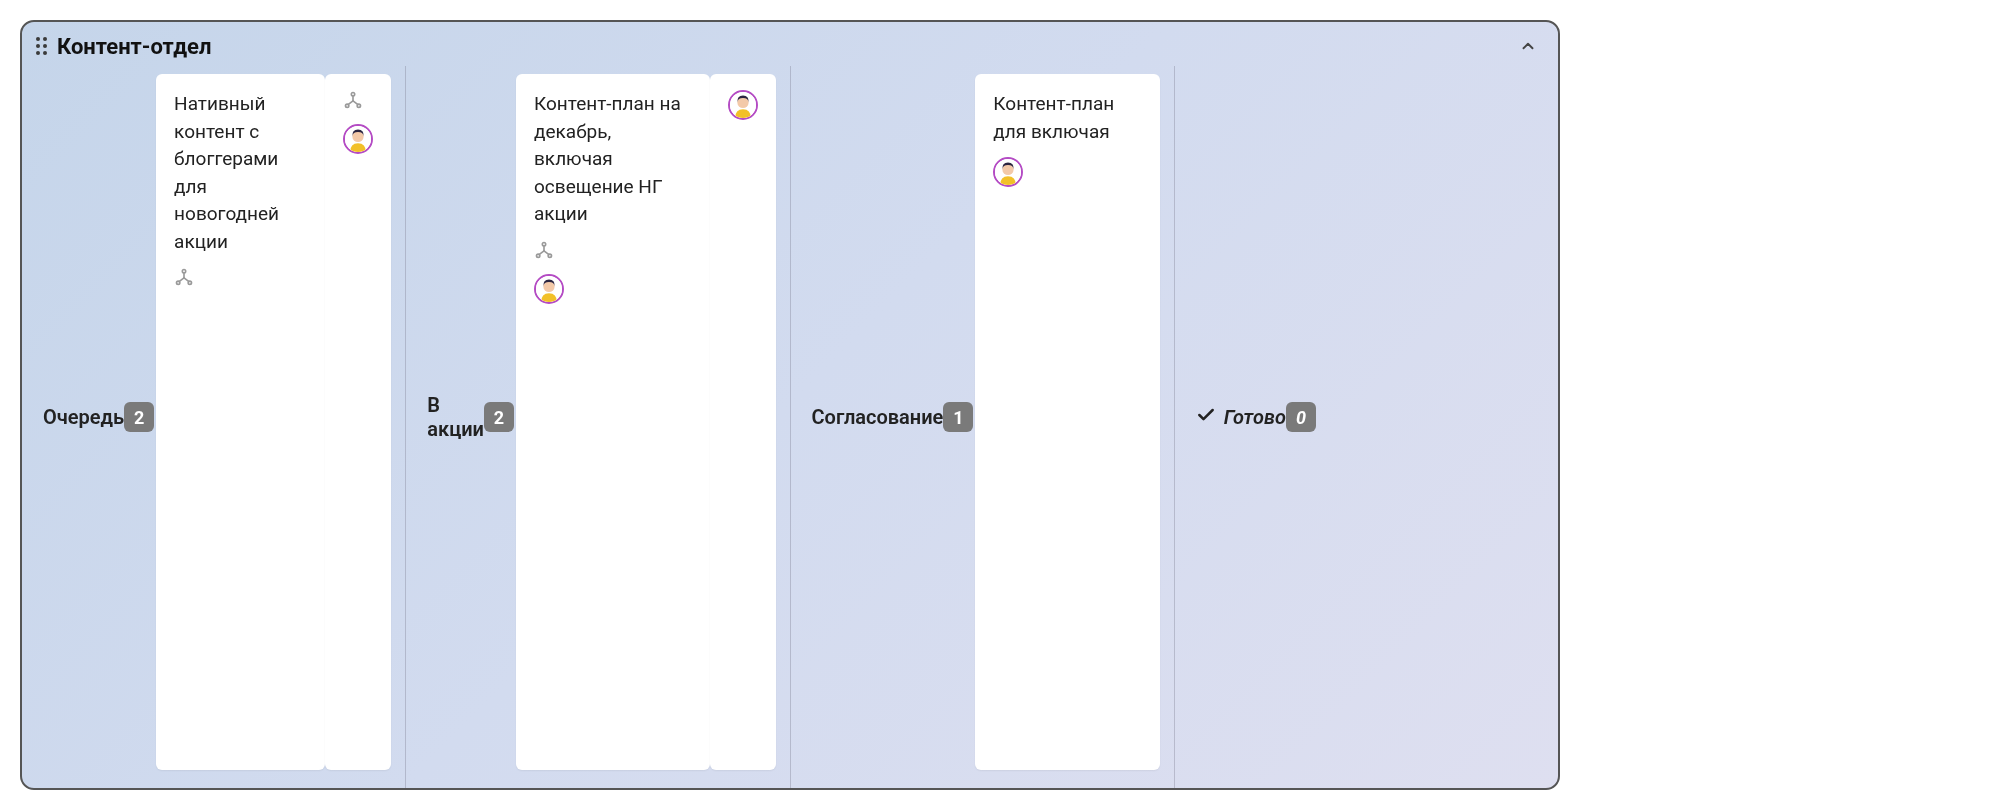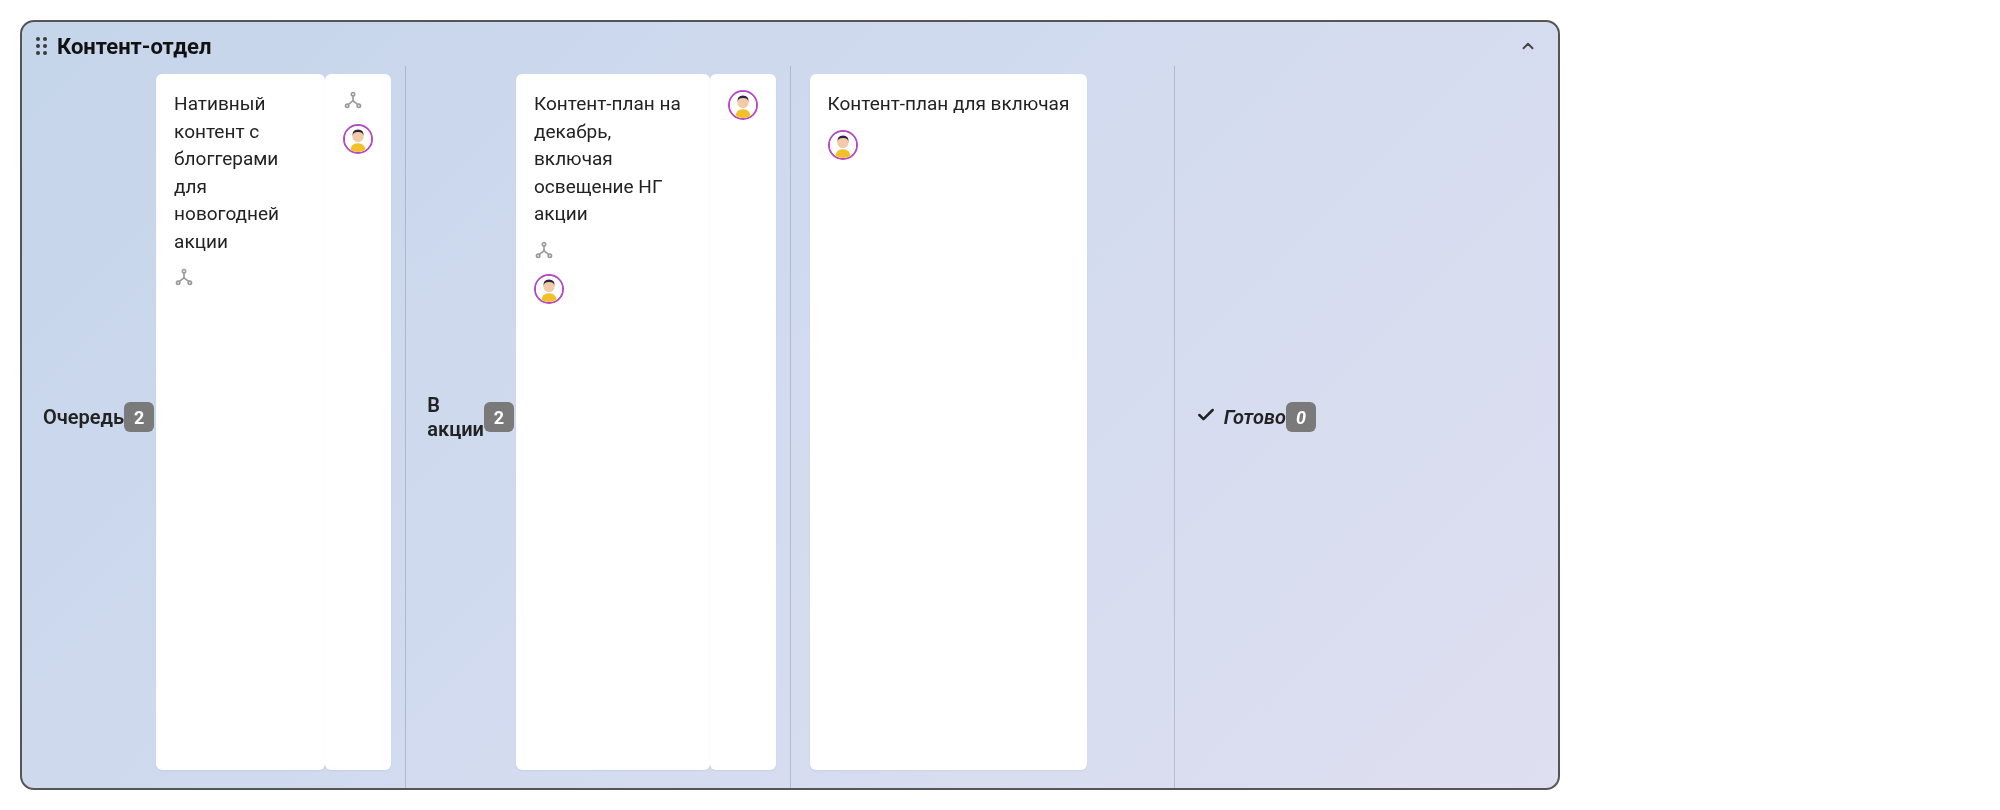--- a/index.html
+++ b/index.html
@@ -213,20 +213,24 @@
                 <rect width="30" height="30" fill="#fff"></rect>
                 <path d="M6 30 Q6 20 15 20 Q24 20 24 30 Z" fill="#f2c029"></path>
                 <circle cx="15" cy="12" r="6.5" fill="#f3c9a8"></circle>
                 <path d="M8.5 12 Q8 4 15 4 Q22 4 21.5 12 Q21 7 15 7 Q9 7 8.5 12 Z" fill="#2b2540"></path>
               </svg>
             </span>
           </div>
         </div>
       </div>
       <div class="column">
+        <div class="col-header">
+          <div class="col-title">Согласование</div>
+          <div class="col-count">1</div>
+        </div>
         <div class="card">
           <div class="card-title">Контент-план для включая</div>
           <div class="card-meta">
             <span class="avatar">
               <svg viewBox="0 0 30 30">
                 <rect width="30" height="30" fill="#fff"></rect>
                 <path d="M6 30 Q6 20 15 20 Q24 20 24 30 Z" fill="#f2c029"></path>
                 <circle cx="15" cy="12" r="6.5" fill="#f3c9a8"></circle>
                 <path d="M8.5 12 Q8 4 15 4 Q22 4 21.5 12 Q21 7 15 7 Q9 7 8.5 12 Z" fill="#2b2540"></path>
               </svg>

